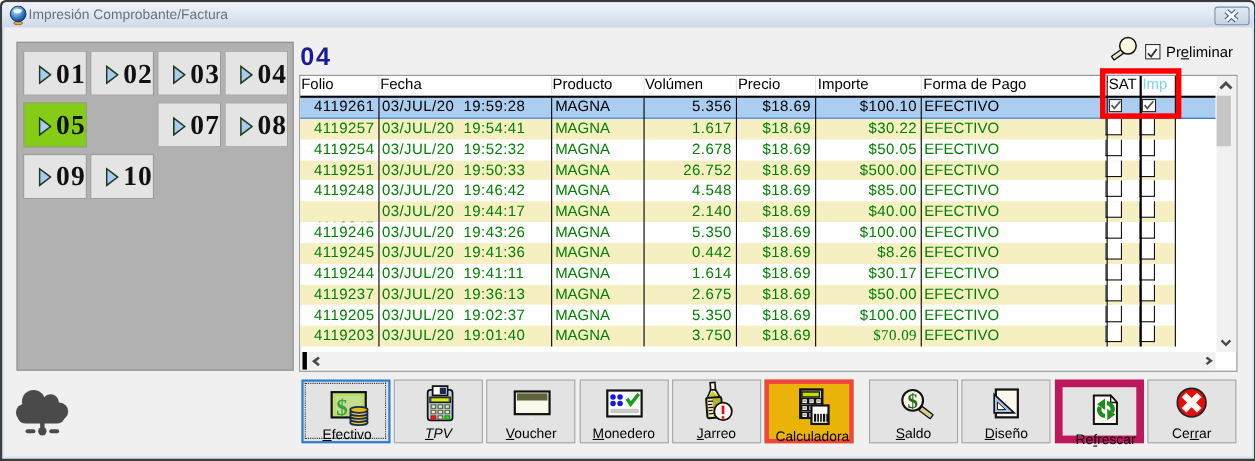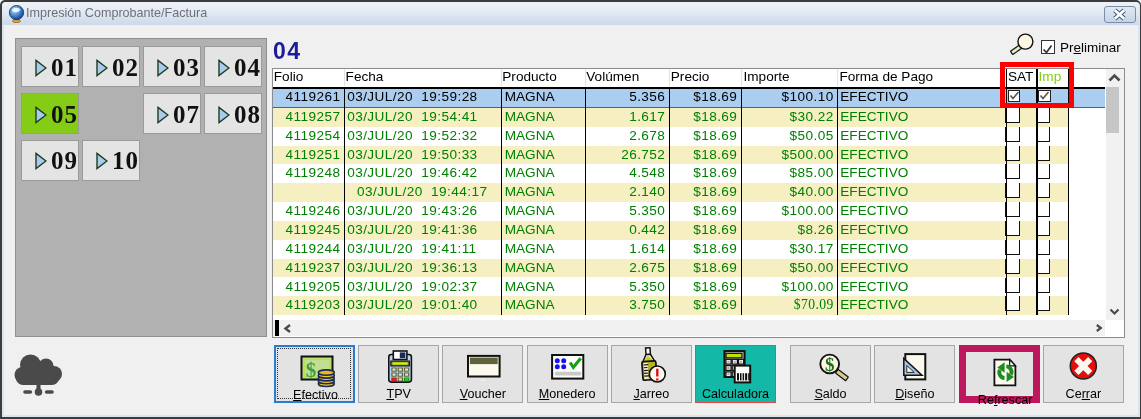--- a/index.html
+++ b/index.html
@@ -122,21 +122,21 @@
   <div class="abs" style="left:271.5px;top:67.5px;width:853.5px;height:270.1px;background:#fff;border:1px solid #8c8c8c;"></div>
   <div class="abs" style="left:272.5px;top:86.6px;width:832.5px;height:2.1px;background:#000;"></div>
   <div style="position:absolute;left:273.8px;top:68.5px;width:60px;height:16px;font-size:13.6px;color:#000;text-align:left;white-space:nowrap;line-height:16px;">Folio</div>
 <div style="position:absolute;left:345.6px;top:68.5px;width:100px;height:16px;font-size:13.6px;color:#000;text-align:left;white-space:nowrap;line-height:16px;">Fecha</div>
 <div style="position:absolute;left:502.3px;top:68.5px;width:80px;height:16px;font-size:13.6px;color:#000;text-align:left;white-space:nowrap;line-height:16px;">Producto</div>
 <div style="position:absolute;left:586.3px;top:68.5px;width:80px;height:16px;font-size:13.6px;color:#000;text-align:left;white-space:nowrap;line-height:16px;">Volúmen</div>
 <div style="position:absolute;left:670.8px;top:68.5px;width:70px;height:16px;font-size:13.6px;color:#000;text-align:left;white-space:nowrap;line-height:16px;">Precio</div>
 <div style="position:absolute;left:743.5px;top:68.5px;width:80px;height:16px;font-size:13.6px;color:#000;text-align:left;white-space:nowrap;line-height:16px;">Importe</div>
 <div style="position:absolute;left:839.4px;top:68.5px;width:120px;height:16px;font-size:13.6px;color:#000;text-align:left;white-space:nowrap;line-height:16px;">Forma de Pago</div>
 <div style="position:absolute;left:1007.9px;top:68.5px;width:28.500000000000114px;height:16px;font-size:13.6px;color:#000;text-align:left;white-space:nowrap;line-height:16px;">SAT</div>
-<div style="position:absolute;left:1038.6000000000001px;top:68.5px;width:31.09999999999991px;height:16px;font-size:13.6px;color:#84cc16;text-align:left;white-space:nowrap;line-height:16px;">Imp</div>
+<div style="position:absolute;left:1038.6000000000001px;top:68.5px;width:31.09999999999991px;height:16px;font-size:13.6px;color:#7dd3fc;text-align:left;white-space:nowrap;line-height:16px;">Imp</div>
   <div class="abs" style="left:272.5px;top:88.7px;width:832.5px;height:19.2px;background:#abcdf0;border-bottom:1.7px solid #1e6bd8;"></div>
   <div style="position:absolute;left:272.5px;top:88px;width:67.90000000000002px;height:18.85px;font-size:13.6px;color:#000;text-align:right;letter-spacing:0.42px;white-space:nowrap;line-height:18.85px;">4119261</div>
 <div style="position:absolute;left:347.20000000000005px;top:88px;width:150px;height:18.85px;font-size:13.6px;color:#000;text-align:left;letter-spacing:0.42px;white-space:nowrap;line-height:18.85px;">03/JUL/20&nbsp;&nbsp;19:59:28</div>
 <div style="position:absolute;left:504.7px;top:88px;width:80px;height:18.85px;font-size:13.6px;color:#000;text-align:left;white-space:nowrap;line-height:18.85px;">MAGNA</div>
 <div style="position:absolute;left:500.7px;top:88px;width:164.60000000000002px;height:18.85px;font-size:13.6px;color:#000;text-align:right;letter-spacing:0.42px;white-space:nowrap;line-height:18.85px;">5.356</div>
 <div style="position:absolute;left:668.5px;top:88px;width:68.8px;height:18.85px;font-size:13.6px;color:#000;text-align:right;letter-spacing:0.42px;white-space:nowrap;line-height:18.85px;">$18.69</div>
 <div style="position:absolute;left:740.5px;top:88px;width:93.19999999999997px;height:18.85px;font-size:13.6px;color:#000;text-align:right;letter-spacing:0.42px;white-space:nowrap;line-height:18.85px;">$100.10</div>
 <div style="position:absolute;left:840.3px;top:88px;width:120px;height:18.85px;font-size:13.6px;color:#000;text-align:left;white-space:nowrap;line-height:18.85px;">EFECTIVO</div>
   <div class="abs" style="left:1007.8px;top:90px;width:12.6px;height:11.6px;background:#fff;border:1.6px solid #222;">
       <svg width="11" height="10" viewBox="0 0 11 10" style="position:absolute;left:0px;top:0px;">
@@ -183,21 +183,21 @@
 <div style="position:absolute;left:347.20000000000005px;top:164.39999999999998px;width:150px;height:18.85px;font-size:13.6px;color:#008000;text-align:left;letter-spacing:0.42px;white-space:nowrap;line-height:18.85px;">03/JUL/20&nbsp;&nbsp;19:46:42</div>
 <div style="position:absolute;left:504.7px;top:164.39999999999998px;width:80px;height:18.85px;font-size:13.6px;color:#008000;text-align:left;white-space:nowrap;line-height:18.85px;">MAGNA</div>
 <div style="position:absolute;left:500.7px;top:164.39999999999998px;width:164.60000000000002px;height:18.85px;font-size:13.6px;color:#008000;text-align:right;letter-spacing:0.42px;white-space:nowrap;line-height:18.85px;">4.548</div>
 <div style="position:absolute;left:668.5px;top:164.39999999999998px;width:68.8px;height:18.85px;font-size:13.6px;color:#008000;text-align:right;letter-spacing:0.42px;white-space:nowrap;line-height:18.85px;">$18.69</div>
 <div style="position:absolute;left:740.5px;top:164.39999999999998px;width:93.19999999999997px;height:18.85px;font-size:13.6px;color:#008000;text-align:right;letter-spacing:0.42px;white-space:nowrap;line-height:18.85px;">$85.00</div>
 <div style="position:absolute;left:840.3px;top:164.39999999999998px;width:120px;height:18.85px;font-size:13.6px;color:#008000;text-align:left;white-space:nowrap;line-height:18.85px;">EFECTIVO</div>
 <div style="position:absolute;left:1005.4px;top:164.39999999999998px;width:14.4px;height:15px;background:#fff;border:1.9px solid #111;border-top:none;"></div>
 <div style="position:absolute;left:1035.9px;top:164.39999999999998px;width:14.4px;height:15px;background:#fff;border:1.9px solid #111;border-top:none;"></div>
 <div style="position:absolute;left:272.5px;top:183.24999999999997px;width:795px;height:18.85px;background:#f5efc2;"></div>
 <div style="position:absolute;left:272.5px;top:183.24999999999997px;width:67.90000000000002px;height:32px;font-size:13.6px;color:#008000;text-align:right;letter-spacing:0.42px;white-space:nowrap;line-height:18.85px;margin-top:15px;">4119247</div>
-<div style="position:absolute;left:347.20000000000005px;top:183.24999999999997px;width:150px;height:15px;font-size:13.6px;color:#008000;text-align:center;letter-spacing:0.42px;white-space:nowrap;line-height:18.85px;">03/JUL/20&nbsp;&nbsp;19:44:17</div>
+<div style="position:absolute;left:347.20000000000005px;top:183.24999999999997px;width:150px;height:15px;font-size:13.6px;color:#008000;text-align:left;letter-spacing:0.42px;white-space:nowrap;line-height:18.85px;">03/JUL/20&nbsp;&nbsp;19:44:17</div>
 <div style="position:absolute;left:504.7px;top:183.24999999999997px;width:80px;height:18.85px;font-size:13.6px;color:#008000;text-align:left;white-space:nowrap;line-height:18.85px;">MAGNA</div>
 <div style="position:absolute;left:500.7px;top:183.24999999999997px;width:164.60000000000002px;height:18.85px;font-size:13.6px;color:#008000;text-align:right;letter-spacing:0.42px;white-space:nowrap;line-height:18.85px;">2.140</div>
 <div style="position:absolute;left:668.5px;top:183.24999999999997px;width:68.8px;height:18.85px;font-size:13.6px;color:#008000;text-align:right;letter-spacing:0.42px;white-space:nowrap;line-height:18.85px;">$18.69</div>
 <div style="position:absolute;left:740.5px;top:183.24999999999997px;width:93.19999999999997px;height:18.85px;font-size:13.6px;color:#008000;text-align:right;letter-spacing:0.42px;white-space:nowrap;line-height:18.85px;">$40.00</div>
 <div style="position:absolute;left:840.3px;top:183.24999999999997px;width:120px;height:18.85px;font-size:13.6px;color:#008000;text-align:left;white-space:nowrap;line-height:18.85px;">EFECTIVO</div>
 <div style="position:absolute;left:1005.4px;top:183.24999999999997px;width:14.4px;height:15px;background:#fff;border:1.9px solid #111;border-top:none;"></div>
 <div style="position:absolute;left:1035.9px;top:183.24999999999997px;width:14.4px;height:15px;background:#fff;border:1.9px solid #111;border-top:none;"></div>
 <div style="position:absolute;left:272.5px;top:202.09999999999997px;width:795px;height:18.85px;background:#ffffff;"></div>
 <div style="position:absolute;left:272.5px;top:202.09999999999997px;width:67.90000000000002px;height:18.85px;font-size:13.6px;color:#008000;text-align:right;letter-spacing:0.42px;white-space:nowrap;line-height:18.85px;">4119246</div>
 <div style="position:absolute;left:347.20000000000005px;top:202.09999999999997px;width:150px;height:18.85px;font-size:13.6px;color:#008000;text-align:left;letter-spacing:0.42px;white-space:nowrap;line-height:18.85px;">03/JUL/20&nbsp;&nbsp;19:43:26</div>
@@ -303,21 +303,21 @@
 <g stroke="#1b2a55" stroke-width="1.6" fill="#edcb2e">
 <ellipse cx="26.3" cy="29.8" rx="8" ry="2.7"></ellipse>
 <ellipse cx="26.3" cy="27" rx="8" ry="2.7"></ellipse>
 <ellipse cx="26.3" cy="24.2" rx="8" ry="2.7"></ellipse>
 <ellipse cx="26.3" cy="21.4" rx="8" ry="2.7"></ellipse>
 <ellipse cx="26.3" cy="18.6" rx="8" ry="2.7" fill="#e8b820"></ellipse>
 </g>
         </svg></div>
       <div class="abs" style="left:0;top:41px;width:79px;text-align:center;font-size:12.6px;color:#000;"><span style="text-decoration:underline">E</span>fectivo</div>
     </div>
-<div class="abs" style="left:358.2px;top:345px;width:81px;height:58px;background:#e3e3e3;border:1px solid #a6a6a6;">
+<div class="abs" style="left:358.2px;top:345px;width:81px;height:58px;background:#e3e3e3;border:1px solid #a6a6a6;font-style:italic;">
       <div class="abs" style="left:23.5px;top:3px;"><svg width="34" height="34" viewBox="0 0 34 34" style="overflow:visible">
 <rect x="5.8" y="5.5" width="22.6" height="27.6" rx="2.5" fill="#b8d4f0" stroke="#111" stroke-width="1.6"></rect>
 <rect x="10.3" y="2" width="13.6" height="8.5" fill="#fff" stroke="#111" stroke-width="1.6"></rect>
 <rect x="16.8" y="3.4" width="5.6" height="5.8" fill="#1b2a55"></rect>
 <rect x="7.8" y="12" width="18.6" height="5" fill="#6b6b3a" stroke="#111" stroke-width="1"></rect>
 <rect x="9.4" y="13.3" width="15.4" height="2.4" fill="#d5f000"></rect>
 <g>
 <rect x="8.3" y="18.5" width="5.4" height="4.2" fill="#62623a"></rect>
             <rect x="9.5" y="19.5" width="3" height="2.2" fill="#dcead0"></rect>
 <rect x="14.6" y="18.5" width="5.4" height="4.2" fill="#62623a"></rect>
@@ -375,21 +375,21 @@
               <line x1="8.7" y1="24" x2="12.4" y2="24"></line>
 <line x1="8.7" y1="26.8" x2="13.4" y2="26.8"></line>
 </g>
 </g>
 <circle cx="22.3" cy="25" r="8" fill="#fdf8f0" stroke="#111" stroke-width="1.6"></circle>
 <rect x="21.1" y="19.7" width="2.4" height="7.8" fill="#e01010"></rect>
 <rect x="21.1" y="29.4" width="2.4" height="2.2" fill="#e01010"></rect>
         </svg></div>
       <div class="abs" style="left:0;top:41px;width:79px;text-align:center;font-size:12.6px;color:#000;"><span style="text-decoration:underline">J</span>arreo</div>
     </div>
-<div class="abs" style="left:695px;top:345px;width:81px;height:58px;background:#14b8a6;border:1px solid #ef4444;">
+<div class="abs" style="left:695px;top:345px;width:81px;height:58px;background:#eab308;border:4px solid #ef4444;">
       <div class="abs" style="left:23.5px;top:3px;"><svg width="34" height="34" viewBox="0 0 34 34" style="overflow:visible">
 <rect x="4.5" y="2.1" width="20" height="25.8" fill="#fff" stroke="#111" stroke-width="2.2"></rect>
 <rect x="6" y="4.3" width="16" height="4.6" fill="#bfe000" stroke="#111" stroke-width="1.3"></rect>
 <g>
 <rect x="5.9" y="10.3" width="5.2" height="4.8" fill="#fff" stroke="#111" stroke-width="1.3"></rect>
             <rect x="7.3" y="11.7" width="2.4" height="2" fill="#aaa"></rect>
 <rect x="12.2" y="10.3" width="5.2" height="4.8" fill="#fff" stroke="#111" stroke-width="1.3"></rect>
             <rect x="13.6" y="11.7" width="2.4" height="2" fill="#aaa"></rect>
 <rect x="18.5" y="10.3" width="5.2" height="4.8" fill="#fff" stroke="#111" stroke-width="1.3"></rect>
             <rect x="19.9" y="11.7" width="2.4" height="2" fill="#aaa"></rect>

